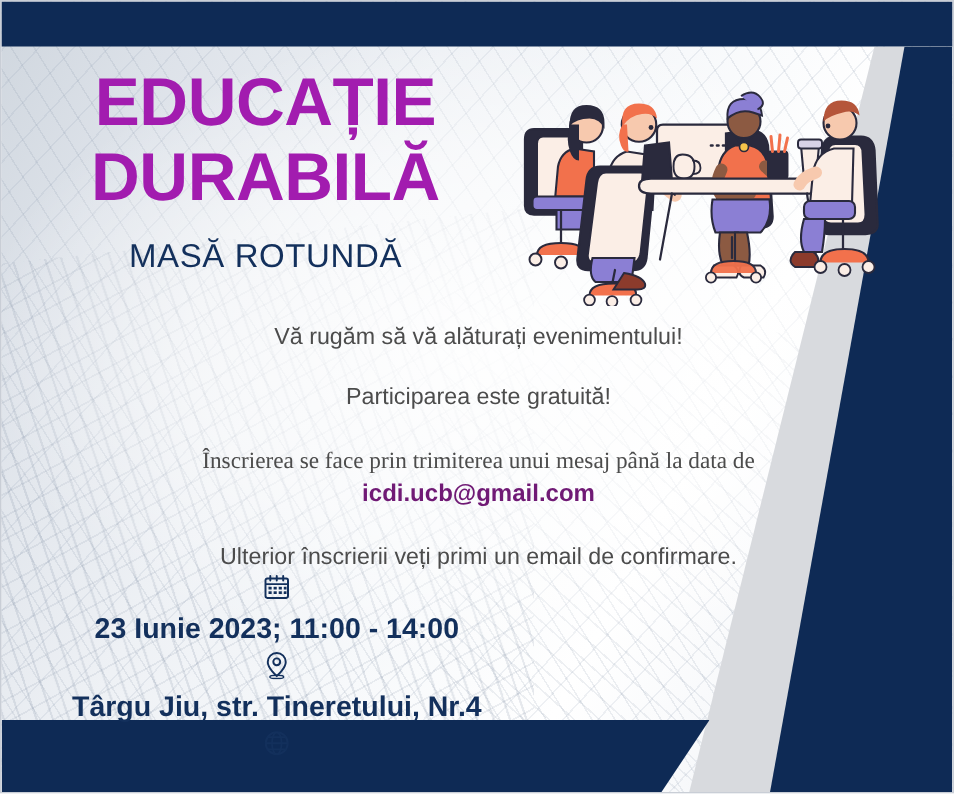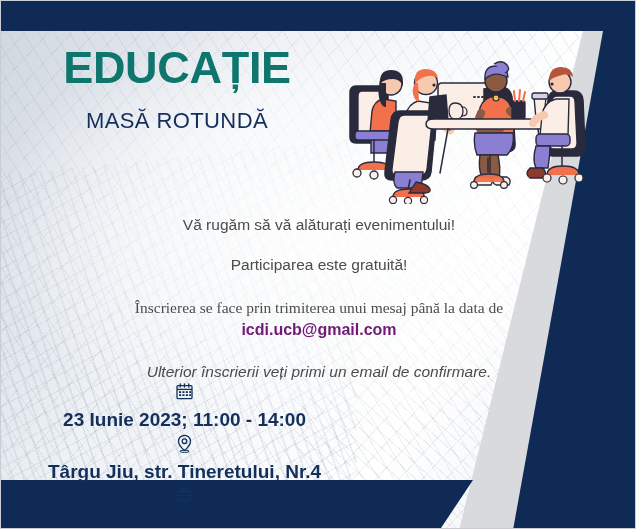--- a/index.html
+++ b/index.html
@@ -145,21 +145,21 @@
   
   .title-wrap {
     position: absolute;
     left: 0;
     top: 42px;
     width: 352px;
     text-align: center;
     z-index: 8;
   }
   .title-line {
-    color: #0f766e;
+    color: #a21caf;
     font-family: "Liberation Sans", sans-serif;
     font-weight: bold;
     font-size: 45px;
     line-height: 50px;
     letter-spacing: -0.3px;
   }
   .subtitle-line {
     margin-top: 10px;
     color: #13305c;
     font-family: "Liberation Sans", sans-serif;
@@ -196,21 +196,21 @@
   .line-join { margin: 0 0 4px 0; }
   .line-free { margin: 20px 0 0 0; }
   .para-reg  { margin: 22px 0 0 0; line-height: 21px; font-family: Liberation Serif, serif; }
   .email {
     display: block;
     margin-top: 2px;
     font-weight: bold;
     font-size: 16px;
     color: #701a75;
   }
-  .line-confirm { margin: 22px 0 0 0; font-style: italic; }
+  .line-confirm { margin: 22px 0 0 0; }
 
   
   .details {
     position: absolute;
     left: 47px;
     top: 381px;
     z-index: 8;
     color: #13305c;
     font-family: "Liberation Sans", sans-serif;
     font-weight: bold;
@@ -247,20 +247,21 @@
   <div class="bg-glass-d"></div>
   <div class="bg-wash"></div>
 
   <div class="wedge-gray"></div>
   <div class="wedge-navy"></div>
   <div class="bar-top"></div>
   <div class="bar-bottom"></div>
 
   <div class="title-wrap">
     <div class="title-line">EDUCAȚIE</div>
+    <div class="title-line">DURABILĂ</div>
     <div class="subtitle-line">MASĂ ROTUNDĂ</div>
   </div>
 
   <div class="illus">
     <svg viewBox="0 0 268 165" xmlns="http://www.w3.org/2000/svg">
       <defs>
         <style>
           .ln { fill:none; stroke:#2a2a3d; stroke-width:1.5; stroke-linecap:round; stroke-linejoin:round; }
           .lnt { fill:none; stroke:#2a2a3d; stroke-width:1.2; stroke-linecap:round; stroke-linejoin:round; }
         </style>

